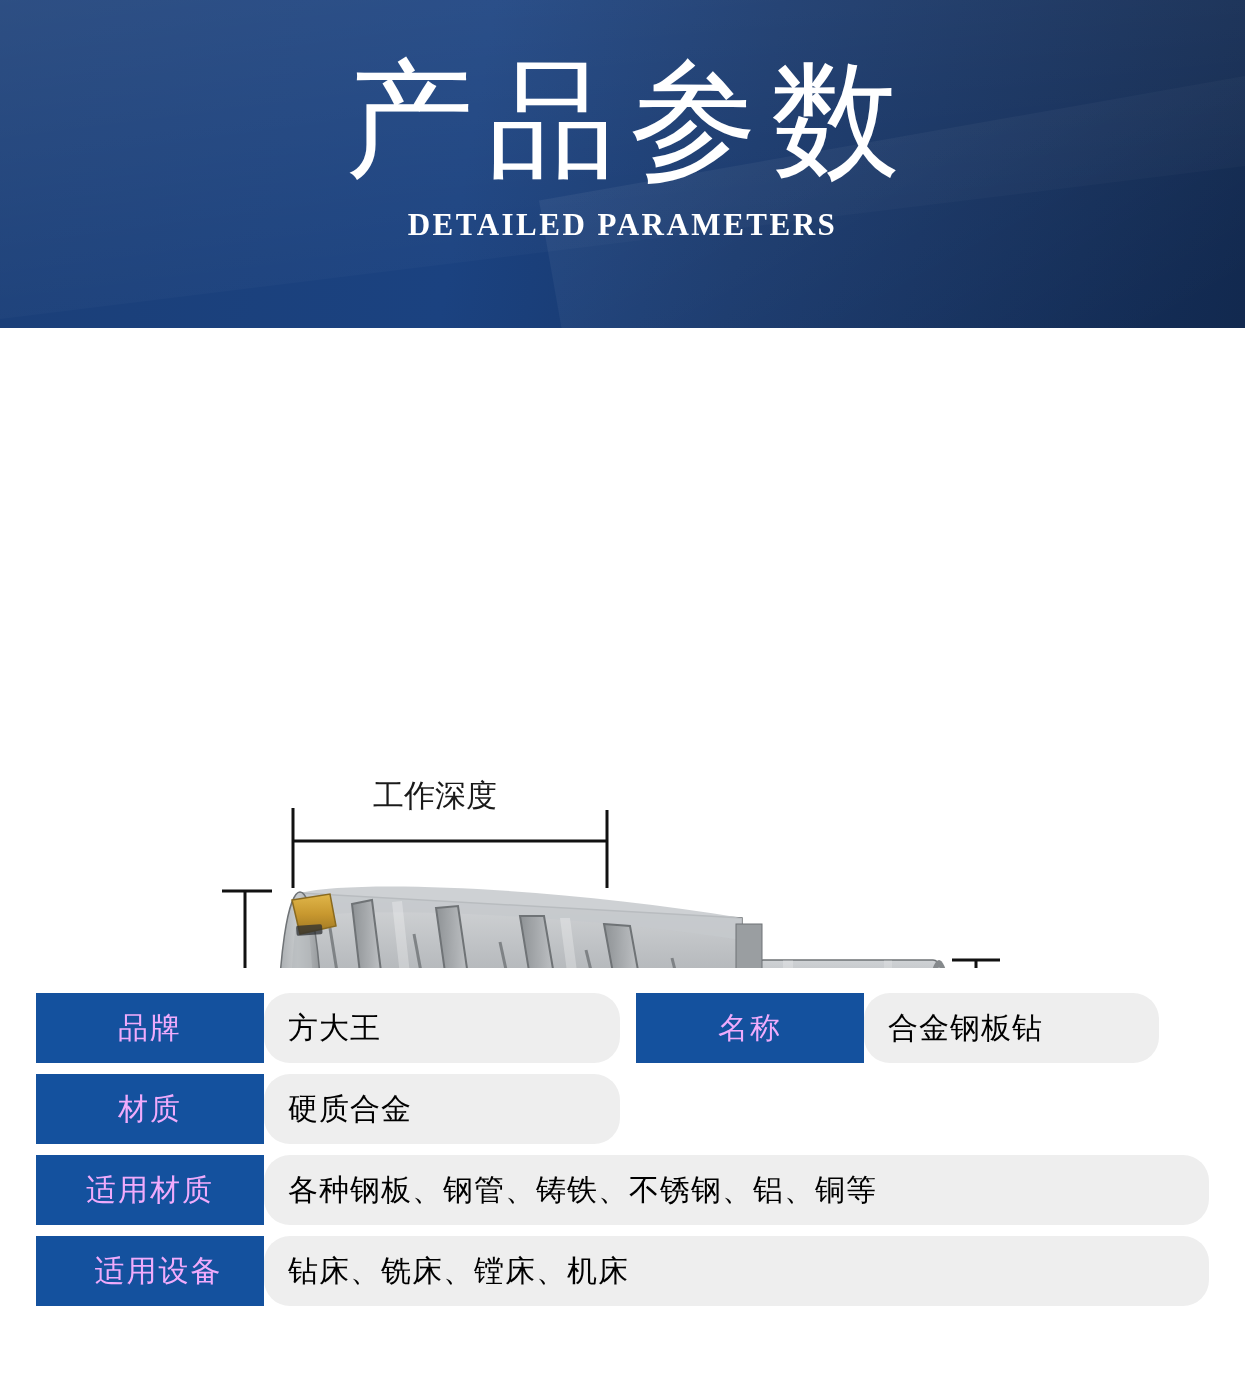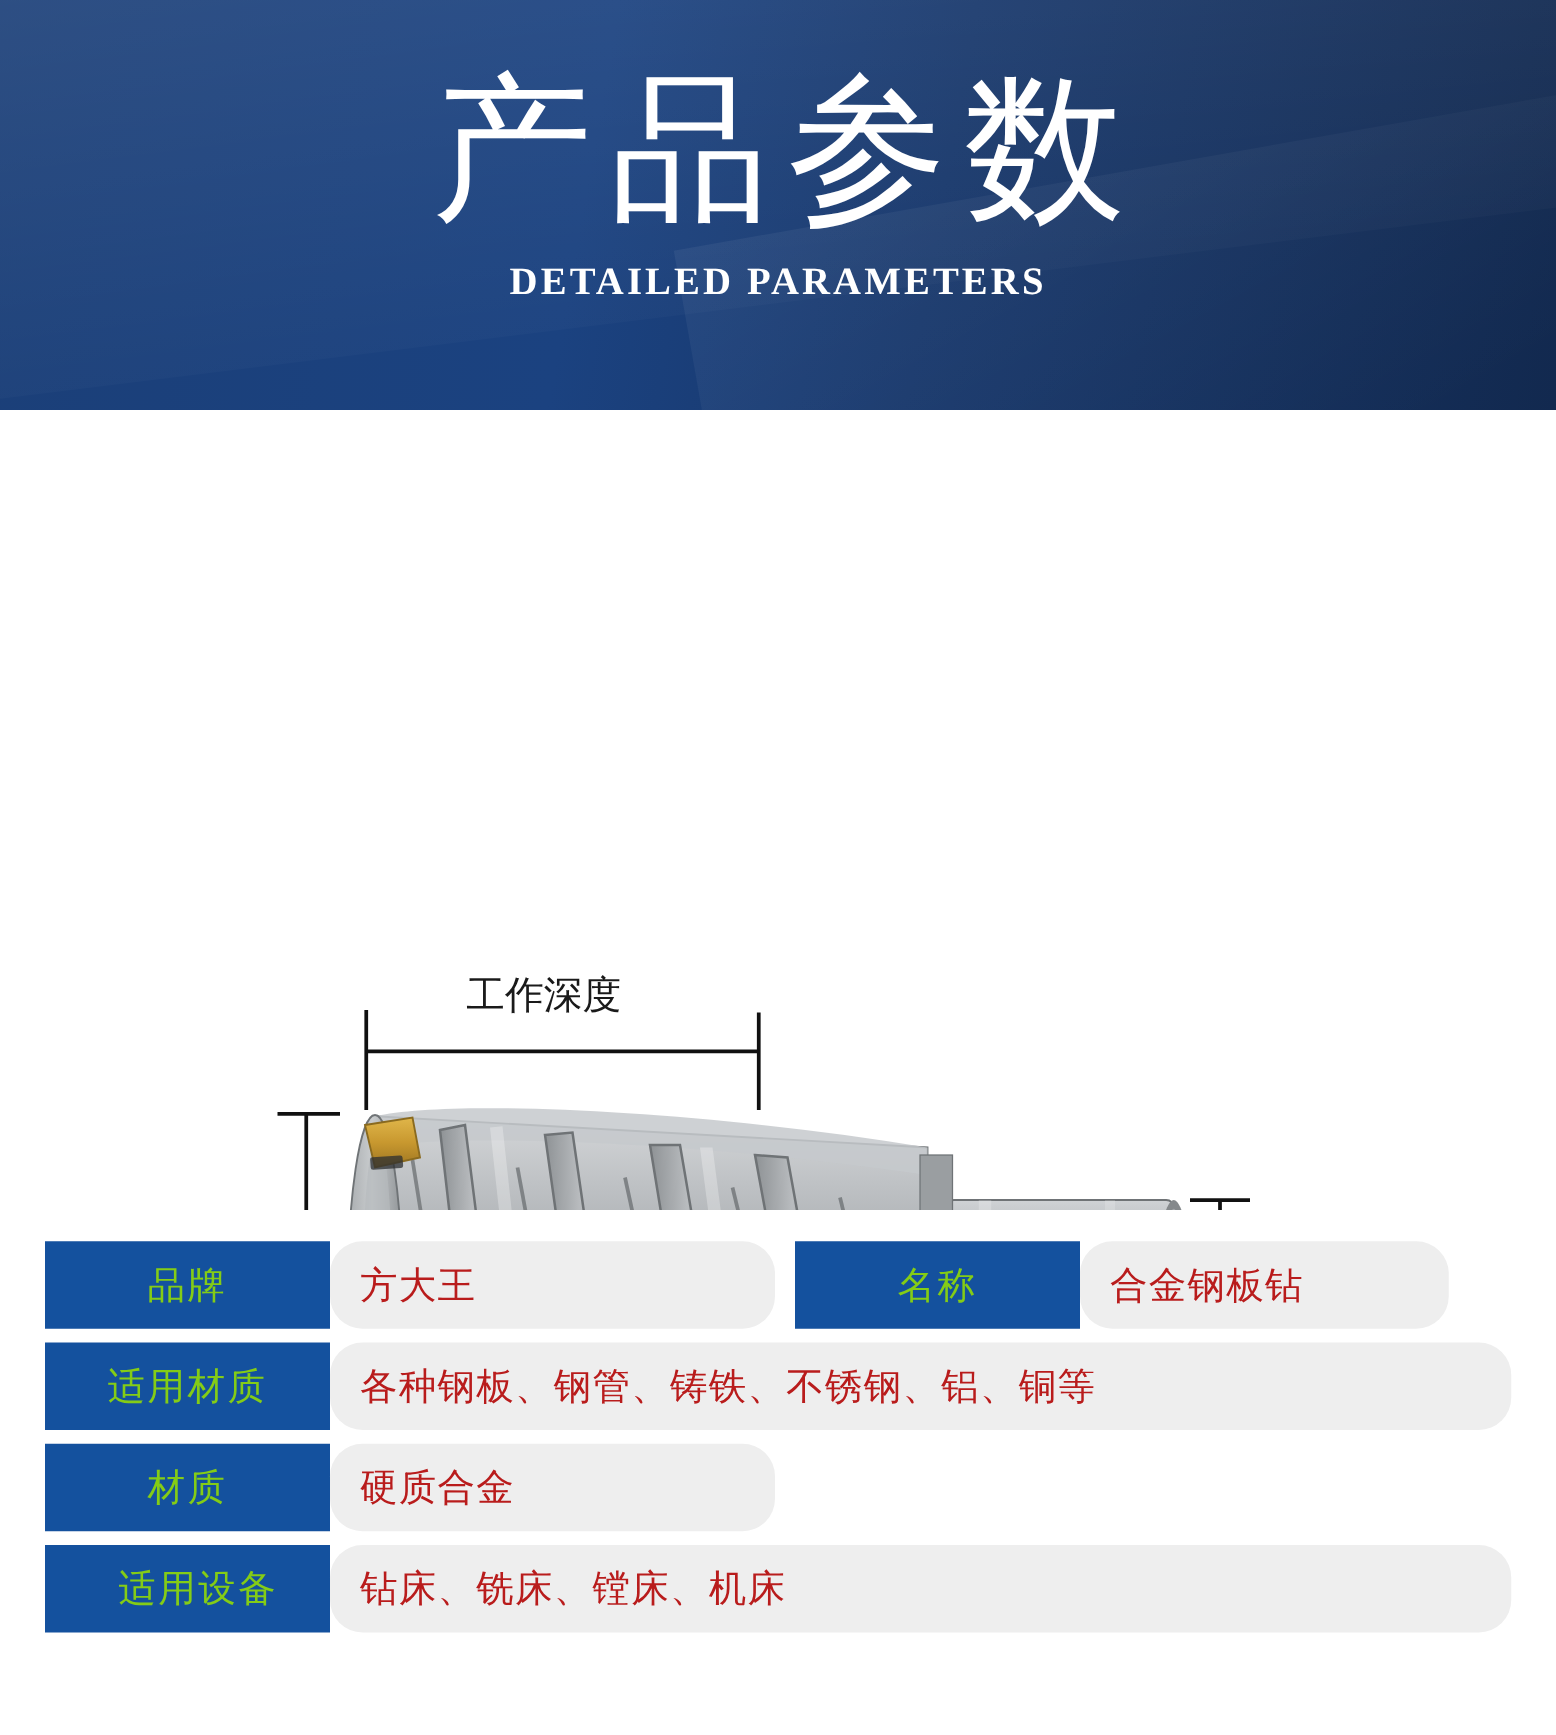--- a/index.html
+++ b/index.html
@@ -83,31 +83,31 @@
   
   .spec {
     position: absolute;
     left: 36px;
     top: 993px;
     width: 1173px;
   }
   .spec-row { display: flex; margin-bottom: 11px; height: 70px; }
   .spec-key {
     background: #14519e;
-    color: #84cc16;
+    color: #f0abfc;
     font-size: 30px;
     display: flex;
     align-items: center;
     justify-content: center;
     flex: 0 0 auto;
     letter-spacing: 2px;
   }
   .spec-val {
     background: #eeeeee;
-    color: #b91c1c;
+    color: #000000;
     font-size: 30px;
     display: flex;
     align-items: center;
     padding-left: 24px;
     flex: 0 0 auto;
     letter-spacing: 1px;
     border-radius: 26px;
   }
   .k-brand { width: 228px; }
   .v-brand { width: 356px; }
@@ -255,27 +255,27 @@
 
   <div class="spec-row">
     <div class="spec-key k-brand">品牌</div>
     <div class="spec-val v-brand">方大王</div>
     <div class="gap"></div>
     <div class="spec-key k-name">名称</div>
     <div class="spec-val v-name">合金钢板钻</div>
   </div>
 
   <div class="spec-row">
+    <div class="spec-key k-mat">材质</div>
+    <div class="spec-val v-mat">硬质合金</div>
+  </div>
+
+  <div class="spec-row">
     <div class="spec-key k-suit">适用材质</div>
     <div class="spec-val v-suit">各种钢板、钢管、铸铁、不锈钢、铝、铜等</div>
   </div>
 
   <div class="spec-row">
-    <div class="spec-key k-mat">材质</div>
-    <div class="spec-val v-mat">硬质合金</div>
-  </div>
-
-  <div class="spec-row">
     <div class="spec-key k-equip">适用设备</div>
     <div class="spec-val v-equip">钻床、铣床、镗床、机床</div>
   </div>
 
 </div>
 
 </body></html>

